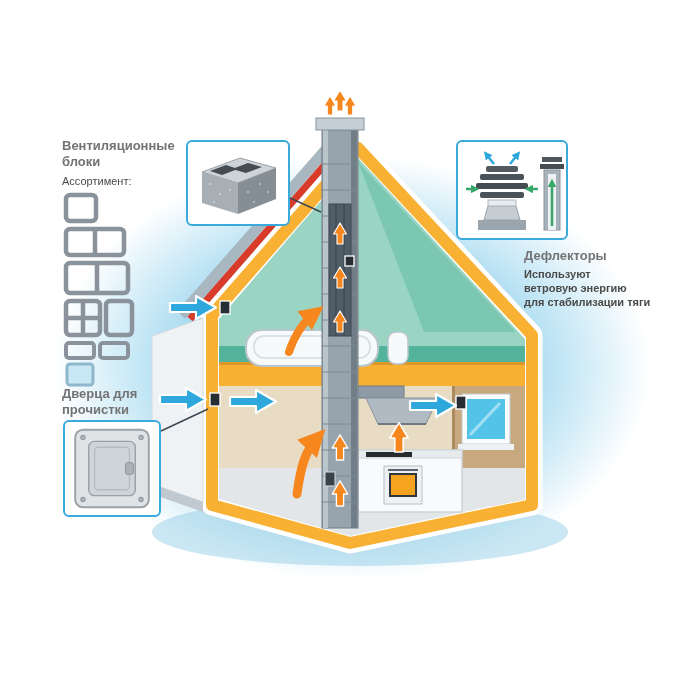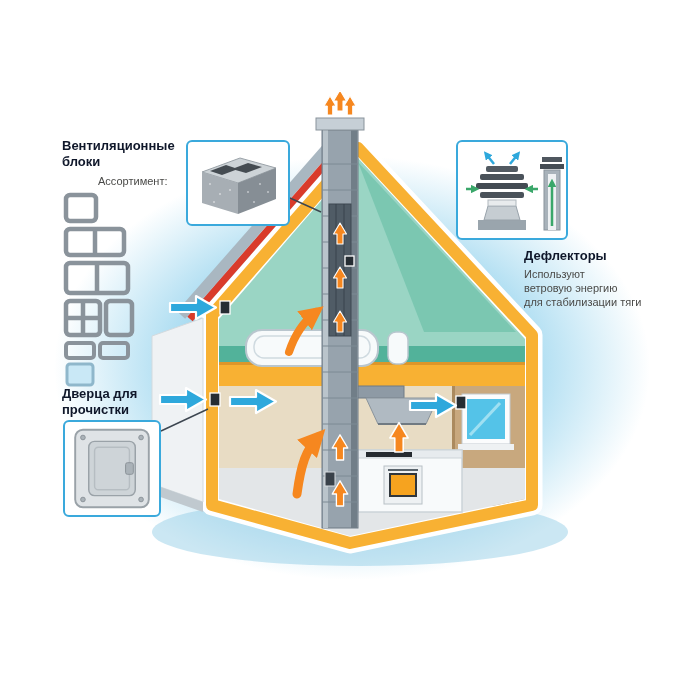--- a/index.html
+++ b/index.html
@@ -1,21 +1,21 @@
 <!DOCTYPE html>
 <html><head>
 <meta charset="utf-8">
 <style>
   html,body { margin:0; padding:0; background:#ffffff; }
   .canvas {
     position:relative; width:700px; height:700px; background:#ffffff;
     overflow:hidden; font-family:"Liberation Sans", sans-serif; color:#1d1d1b;
   }
   .layer { position:absolute; left:0; top:0; }
-  .heading { position:absolute; font-size:13px; font-weight:bold; line-height:16px; color:#0f172a; }
+  .heading { position:absolute; font-size:13px; font-weight:bold; line-height:16px; color:#737373; }
   .subheading { position:absolute; font-size:11px; line-height:14px; color:#4a4a48; }
   .desc { position:absolute; font-size:11px; line-height:14px; color:#4a4a48; white-space:pre-line; }
   .callout {
     position:absolute; background:#ffffff; border:2px solid #3aa9dc;
     border-radius:6px; box-sizing:border-box; overflow:hidden;
   }
   .callout svg { display:block; width:100%; height:100%; }
 </style>
 </head>
 <body>
@@ -203,21 +203,21 @@
       <circle cx="78" cy="16" r="2.4" fill="#aab2b8" stroke="#8a9298"></circle>
       <circle cx="18" cy="80" r="2.4" fill="#aab2b8" stroke="#8a9298"></circle>
       <circle cx="78" cy="80" r="2.4" fill="#aab2b8" stroke="#8a9298"></circle>
       <rect x="24" y="20" width="48" height="56" rx="6" fill="#ced4d8" stroke="#9aa2a8" stroke-width="1.5"></rect>
       <rect x="30" y="26" width="36" height="44" rx="4" fill="none" stroke="#b6bdc2" stroke-width="1.5"></rect>
       <rect x="62" y="42" width="8" height="12" rx="2" fill="#aab2b8" stroke="#8a9298"></rect>
     </svg>
   </div>
 
   <div class="heading" style="left:62px; top:138px; width:132px;">Вентиляционные блоки</div>
-  <div class="subheading" style="left:62px; top:174px; width:132px;margin-left:36px;">Ассортимент:</div>
+  <div class="subheading" style="left:62px; top:174px; width:132px;">Ассортимент:</div>
 
   <svg class="layer" style="left:62px; top:192px;" width="74" height="196" viewBox="0 0 74 196" fill="none" stroke="#8a939b" stroke-width="4.5">
     <rect x="4" y="3" width="30" height="26" rx="4"></rect>
     <g>
       <rect x="4" y="37" width="58" height="26" rx="4"></rect>
       <line x1="33" y1="37" x2="33" y2="63"></line>
     </g>
     <g>
       <rect x="4" y="71" width="62" height="30" rx="4"></rect>
       <line x1="35" y1="71" x2="35" y2="101"></line>
@@ -231,17 +231,17 @@
     <g>
       <rect x="4" y="151" width="28" height="15" rx="3" stroke-width="4"></rect>
       <rect x="38" y="151" width="28" height="15" rx="3" stroke-width="4"></rect>
     </g>
     <rect x="5" y="172" width="26" height="21" rx="3" fill="#c9e8f6" stroke="#8fb7cb" stroke-width="3"></rect>
   </svg>
 
   <div class="heading" style="left:524px; top:248px; width:150px;">Дефлекторы</div>
 
   <div class="heading" style="left:62px; top:386px; width:110px;">Дверца для прочистки</div>
-  <div class="desc" style="left:524px; top:267px; width:155px;">Используют
+  <div class="desc" style="left:524px; top:267px; width:155px;font-weight:bold;">Используют
 ветровую энергию
 для стабилизации тяги</div>
 
 </div>
 
 </body></html>

